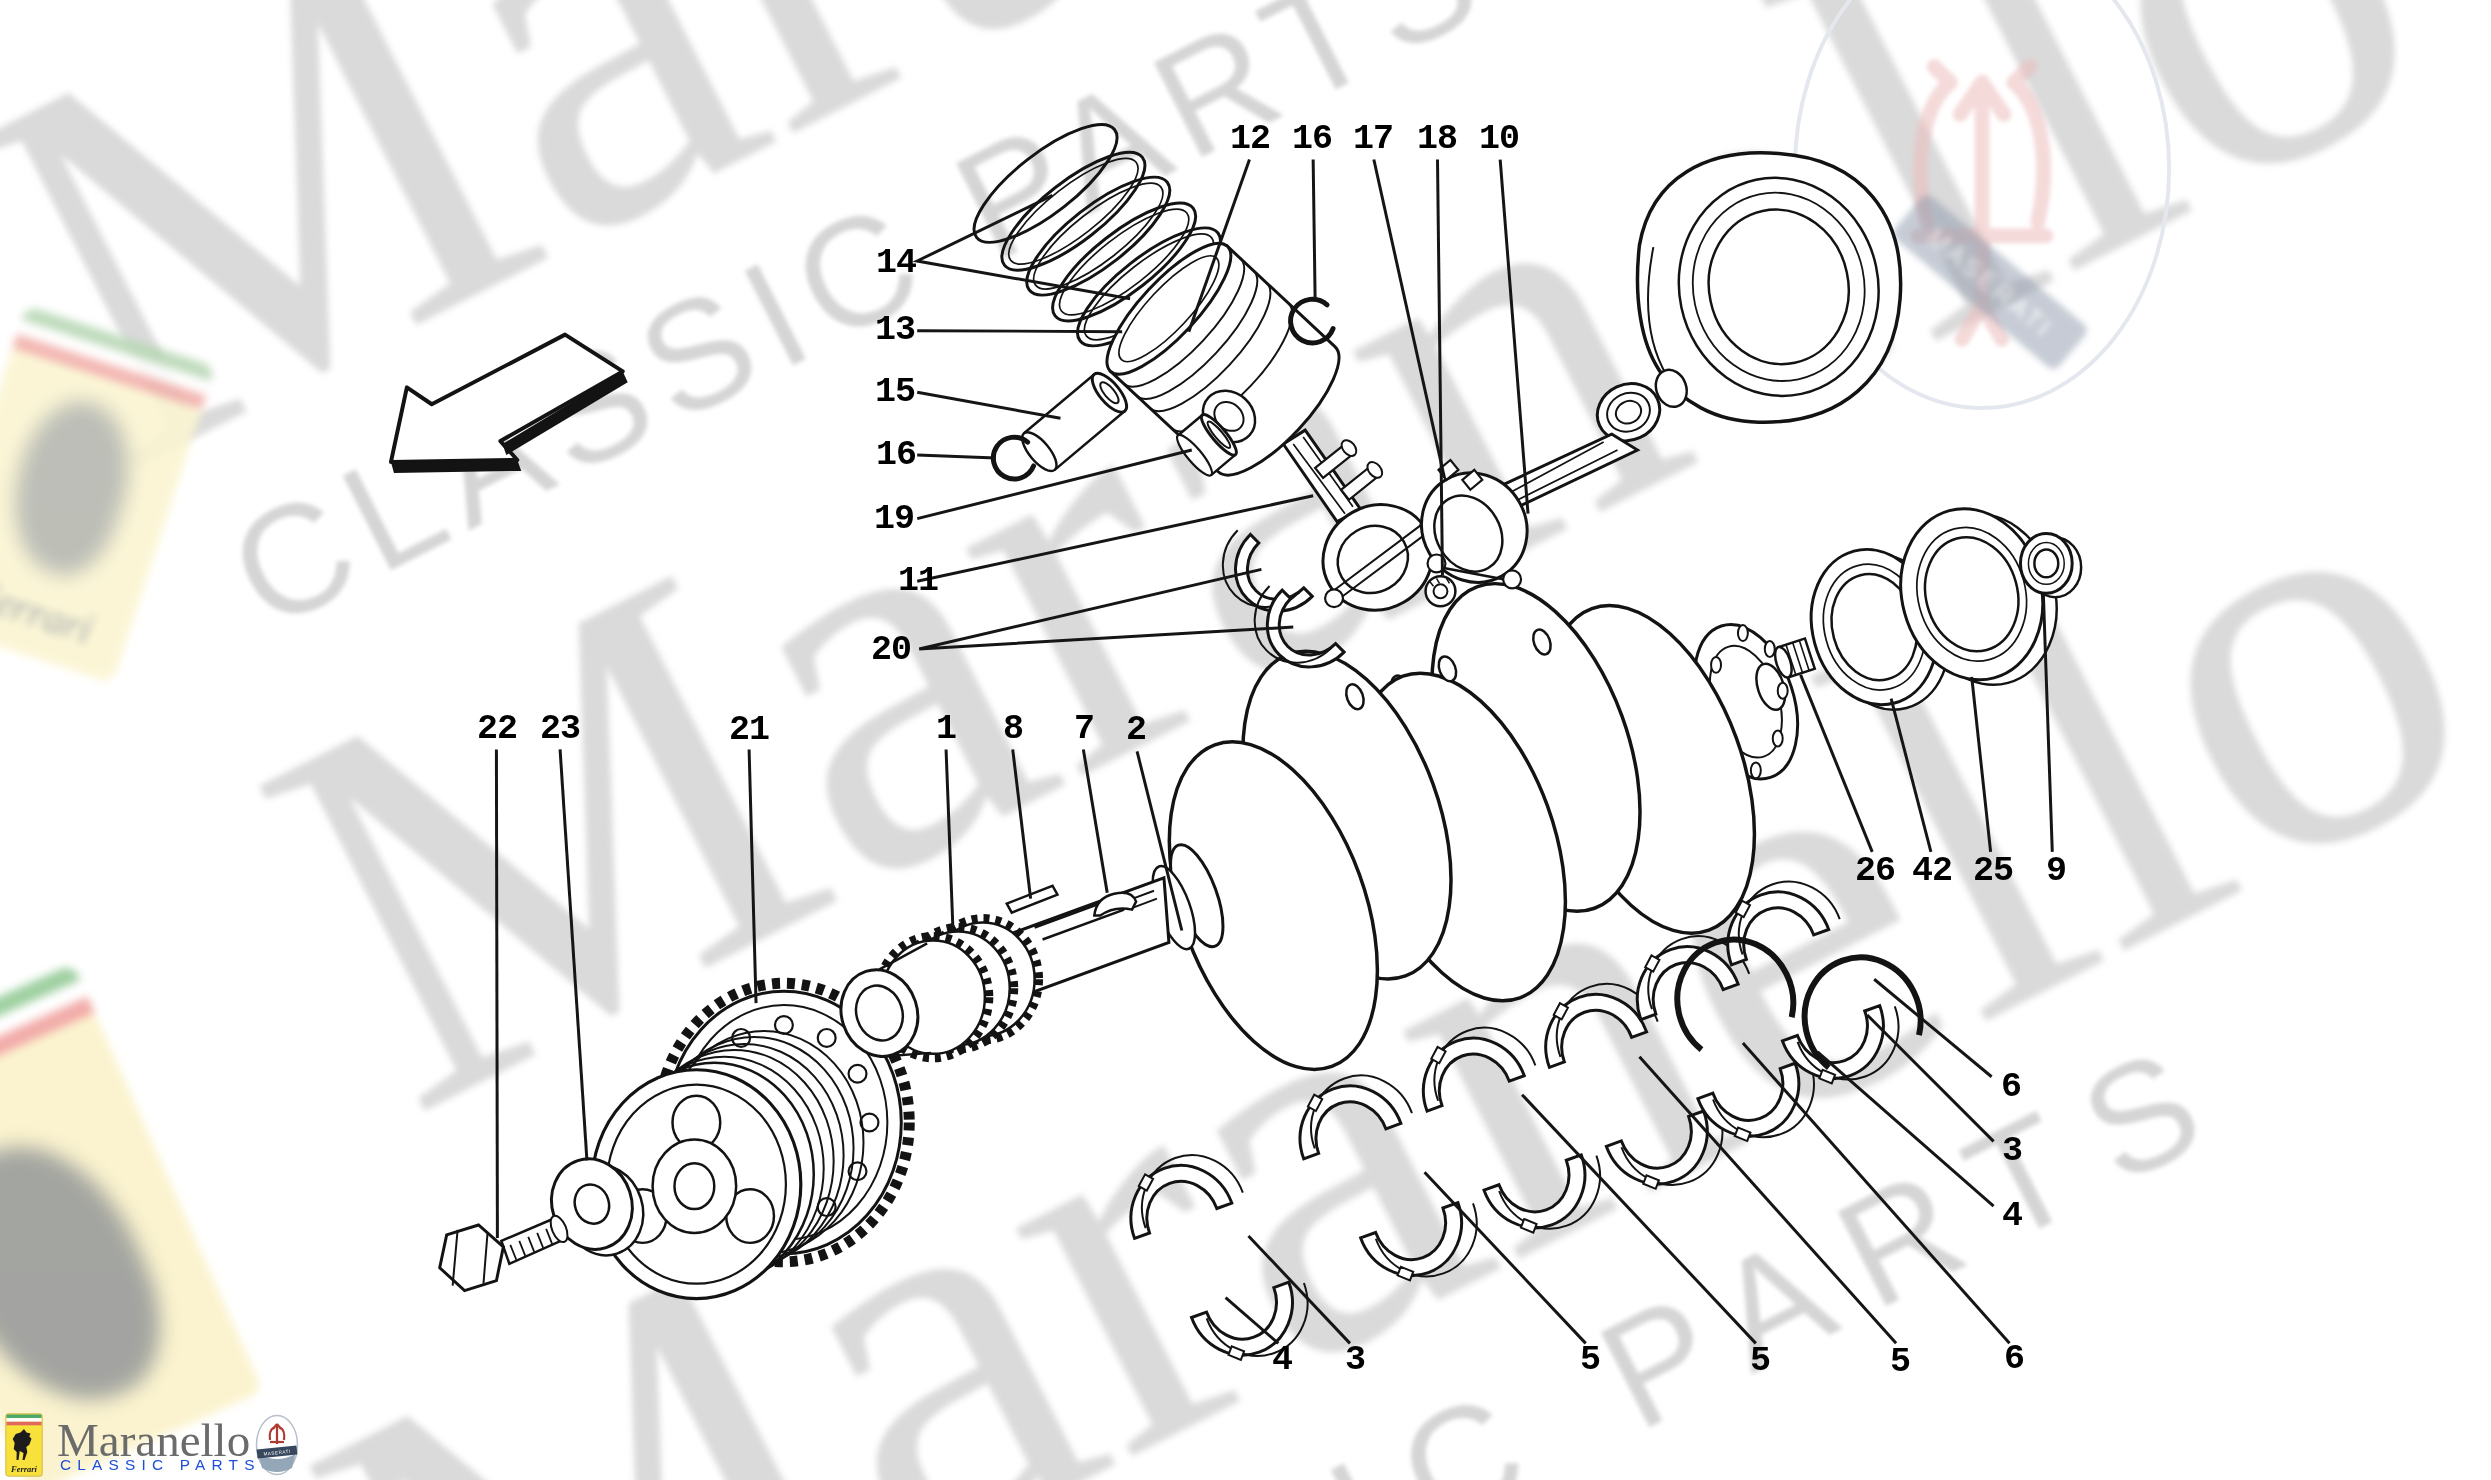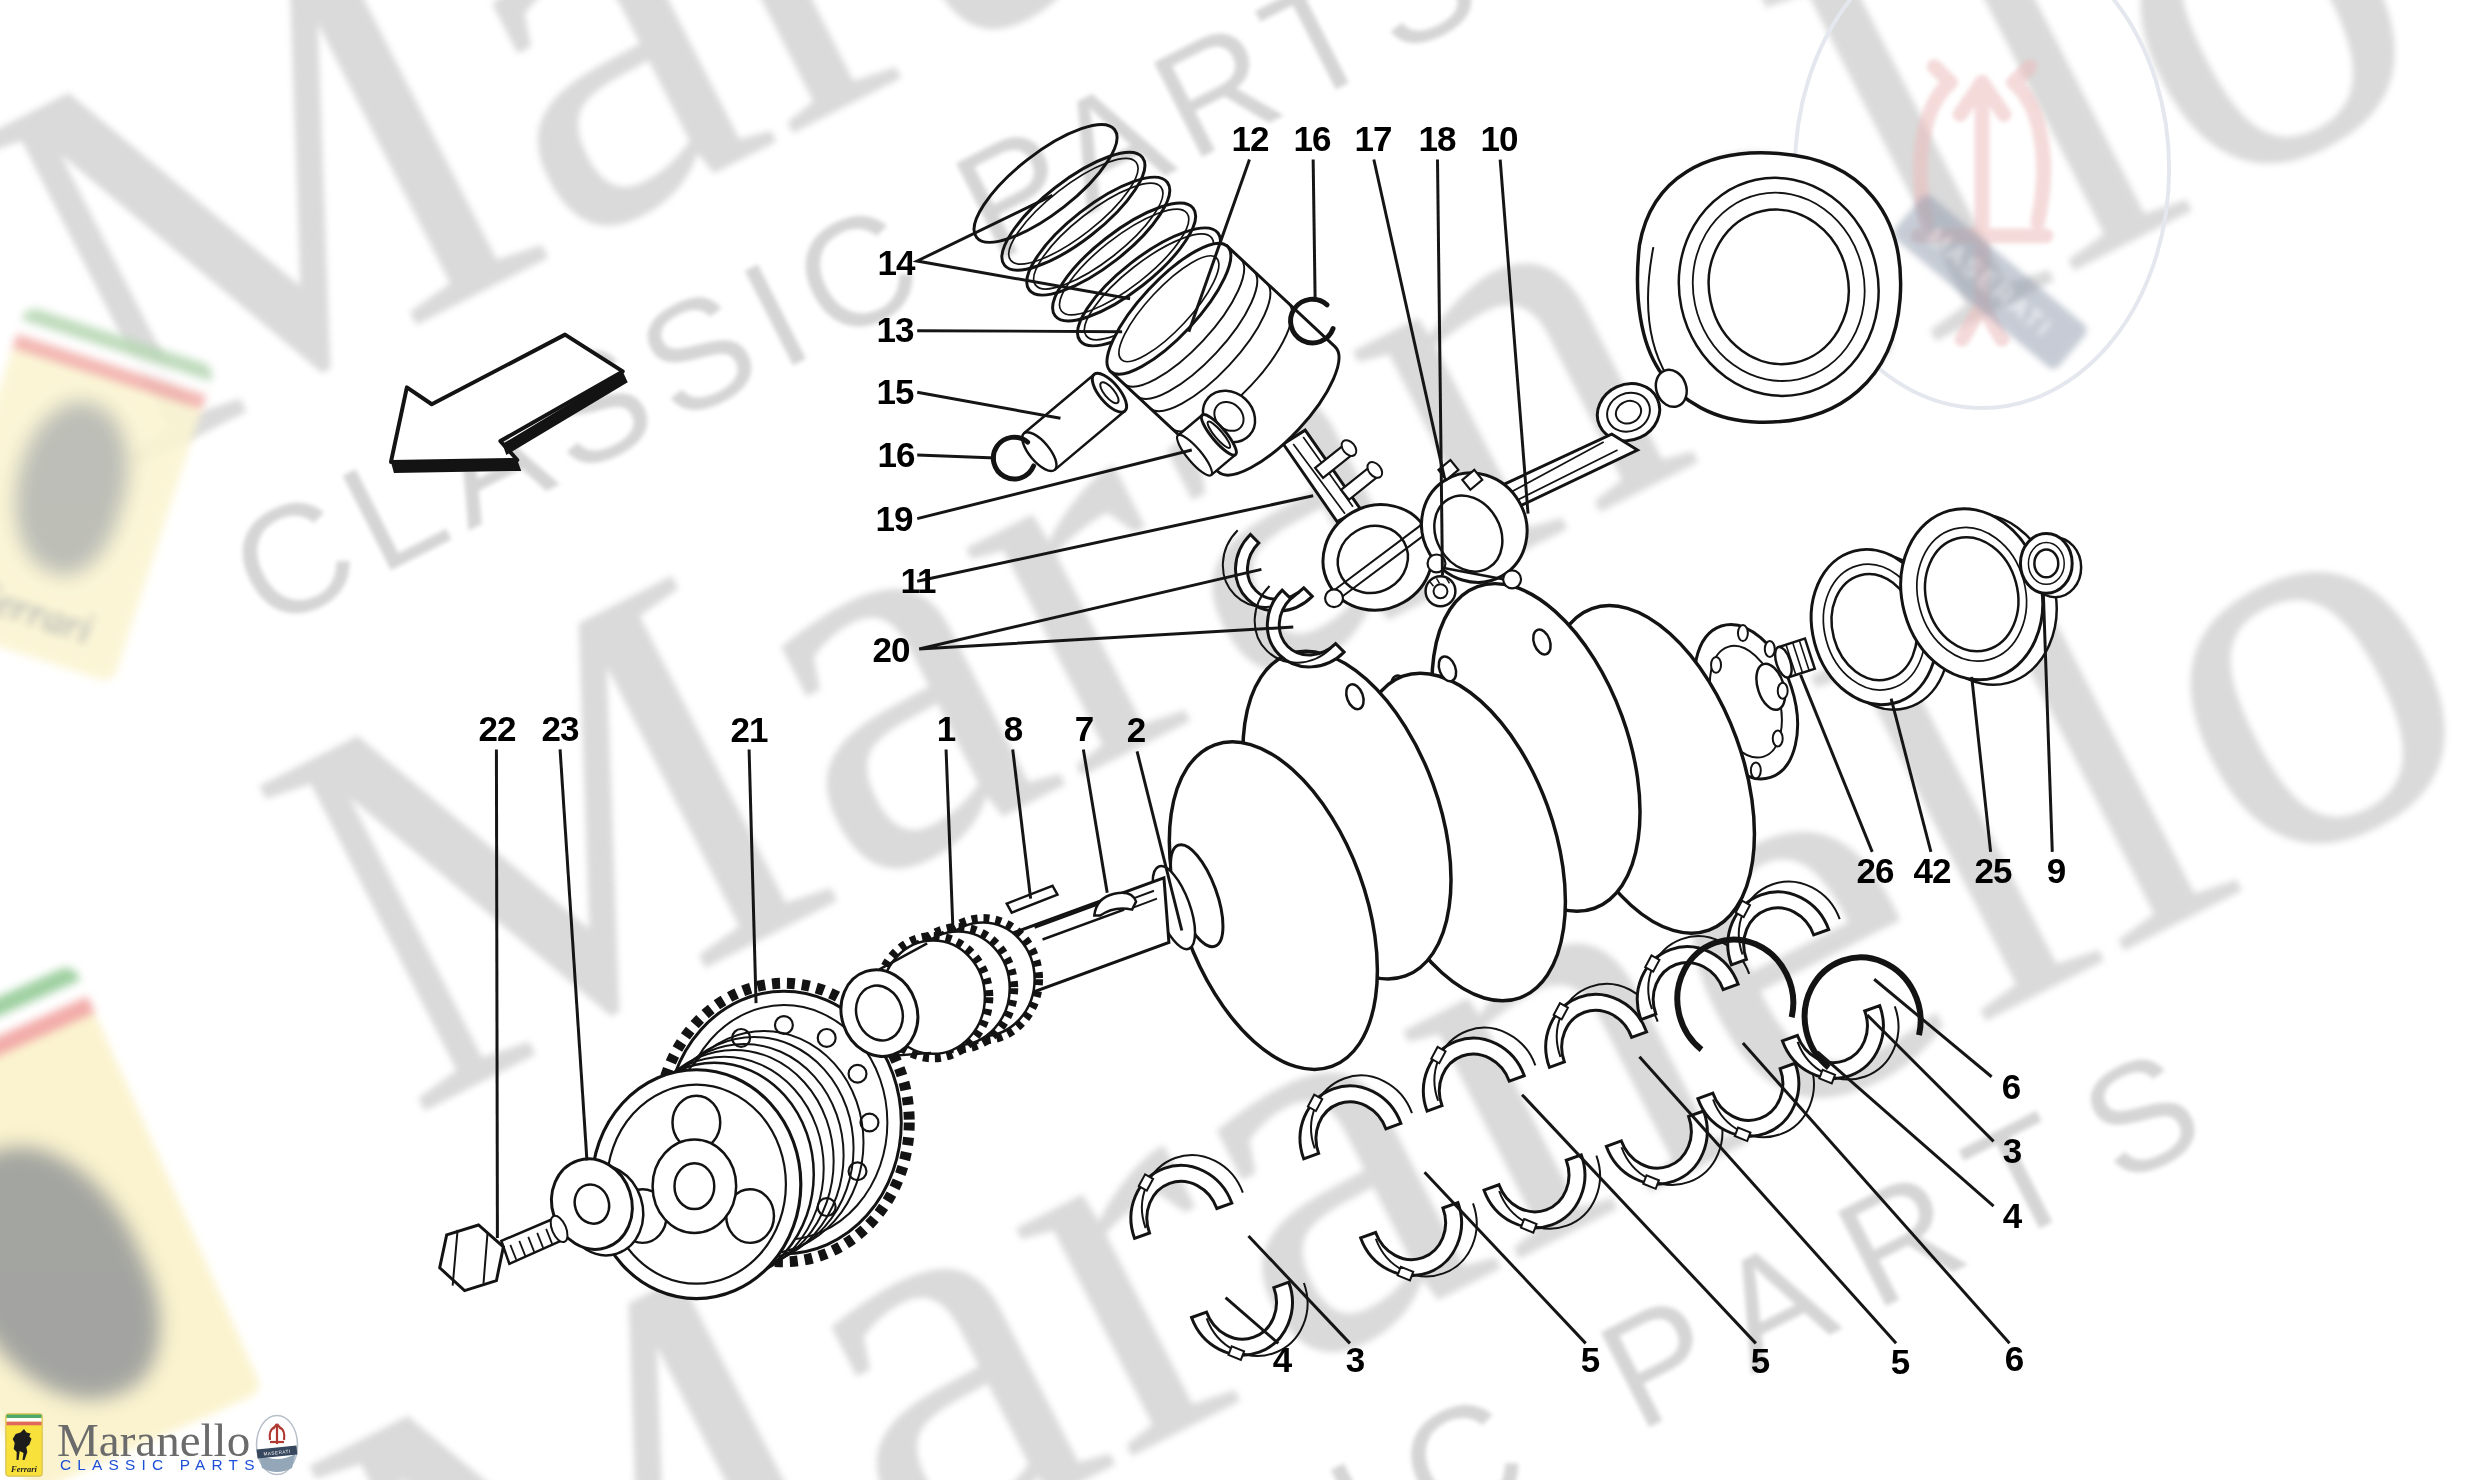--- a/index.html
+++ b/index.html
@@ -14,21 +14,21 @@
   .wm-badge{position:absolute;overflow:hidden;border-radius:14px;filter:blur(4px);}
   .wm-badge .stripe{width:100%;height:15px;}
   .wm-badge .horse-blob{position:absolute;left:22%;top:22%;width:55%;height:52%;
             background:#7e8694;border-radius:45% 55% 40% 60%;filter:blur(9px);opacity:.55;}
   .wm-badge .script{position:absolute;bottom:6%;width:100%;text-align:center;
             font-family:"Liberation Serif",serif;font-style:italic;font-size:42px;
             color:#868d9a;opacity:.85;filter:blur(1px);}
   
   svg.art{position:absolute;left:0;top:0;}
   .callout{position:absolute;transform:translate(-50%,-50%);font-size:35px;font-weight:700;
-           color:#000;letter-spacing:-1px;}
+           color:#000;letter-spacing:-1px;font-family:Liberation Mono, monospace;}
   
   .footer-brand{position:absolute;left:57px;top:1413px;font-family:"Liberation Serif",serif;
            font-size:47px;color:#6b6b6b;}
   .footer-sub{position:absolute;left:60px;top:1456px;font-size:15.4px;letter-spacing:6.2px;
            color:#1d4ed8;}
 </style>
 </head>
 <body>
 
 <div id="stage">

